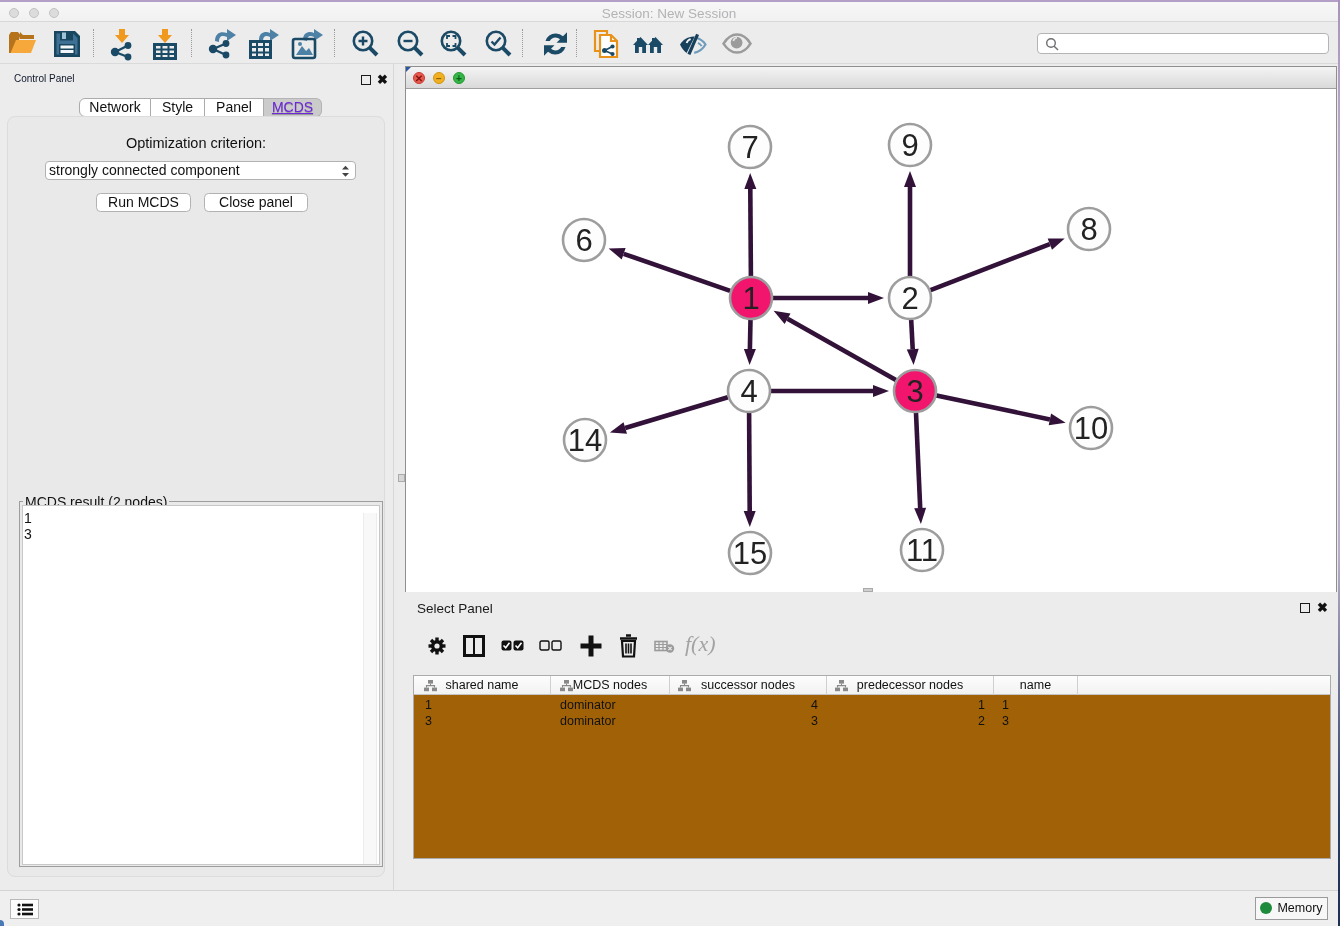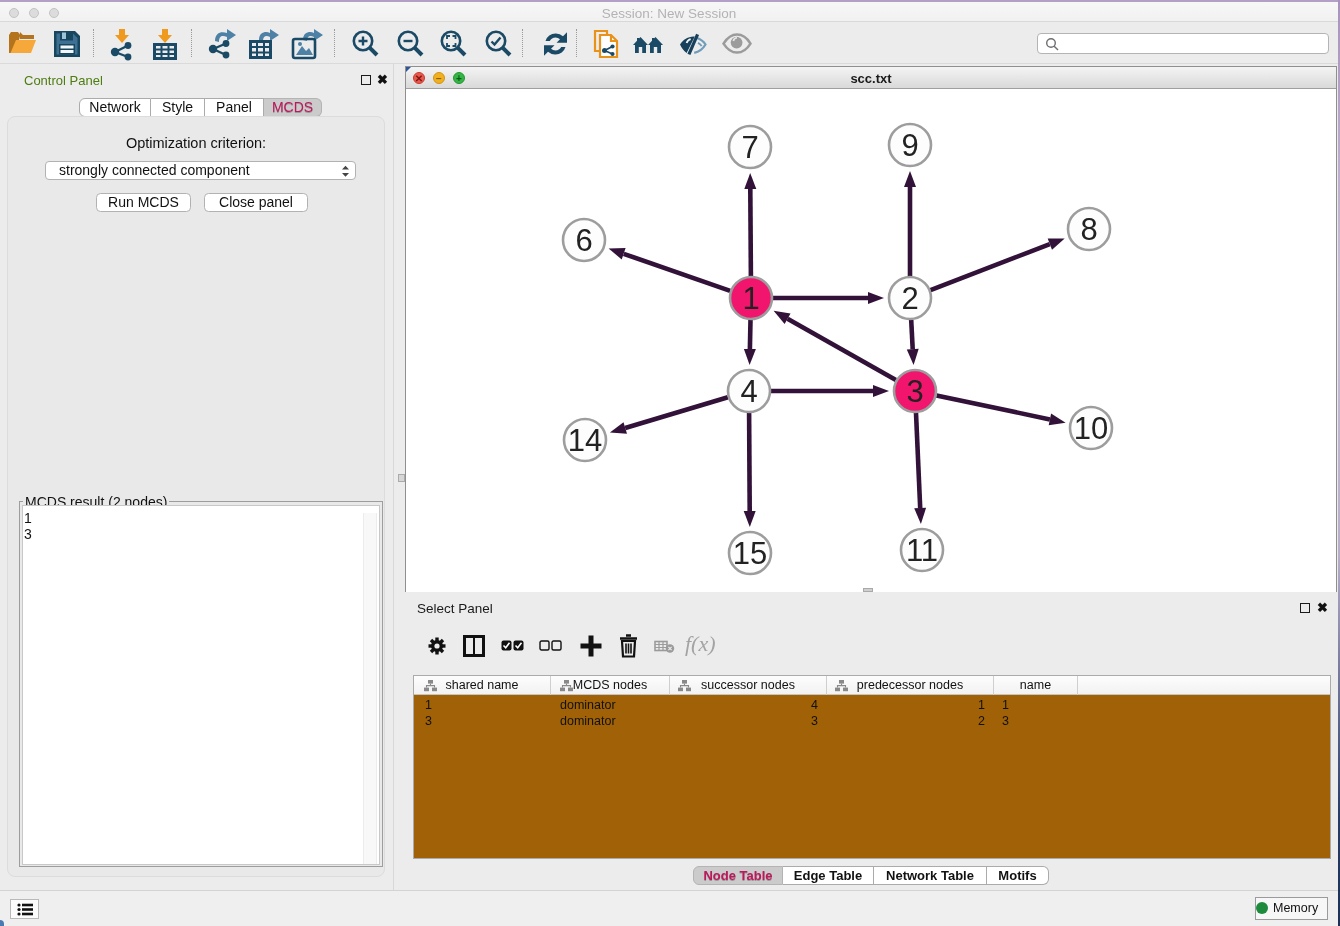--- a/index.html
+++ b/index.html
@@ -12,31 +12,31 @@
 #titlebar { left:0; top:2px; width:1338px; height:20px; background:linear-gradient(#f7f7f7,#f1f1f1); border-bottom:1px solid #d8d8d8; }
 .tl { position:absolute; top:6px; width:10px; height:10px; border-radius:50%; background:#dcdcdc; border:1px solid #c3c3c3; }
 #title { position:absolute; top:4px; left:0; width:100%; text-align:center; font-size:13.5px; color:#b3b3b5; }
 
 #toolbar { left:0; top:23px; width:1338px; height:41px; background:#ececec; border-bottom:1px solid #dadada; }
 .sep { position:absolute; top:6px; height:28px; width:1px; border-left:1px dotted #9a9a9a; }
 .tbi { position:absolute; top:4px; }
 #searchbox { position:absolute; left:1037px; top:10px; width:292px; height:21px; background:#fff; border:1px solid #b4b4b4; border-radius:4px; }
 
 #cpanel { left:0; top:64px; width:392px; height:827px; background:#ececec; }
-#cpTitle { position:absolute; left:24px; top:9px; font-size:13px; color:#4d7c0f; }
+#cpTitle { position:absolute; left:14px; top:9px; font-size:10px; color:#0f172a; }
 .winSquare { position:absolute; width:10px; height:10px; border:1.5px solid #1a1a1a; background:transparent; }
 .winX { position:absolute; font-size:13px; font-weight:bold; color:#111; }
 .tabbar { position:absolute; display:flex; font-size:14px; }
 .tab { border:1px solid #ababab; border-left:none; background:#fff; color:#111; text-align:center; line-height:17px; height:19px; }
 .tab.first { border-left:1px solid #ababab; border-radius:6px 0 0 6px; }
 .tab.last { border-radius:0 6px 6px 0; }
-.tab.sel { background:#cbcbcb; color:#be185d; text-shadow:0 1px 0 #9a9a9a; border-color:#b4b4b4; }
+.tab.sel { background:#cbcbcb; color:#6d28d9; text-shadow:0 1px 0 #9a9a9a; border-color:#b4b4b4;text-decoration:underline; }
 #cpBody { position:absolute; left:7px; top:52px; width:378px; height:761px; background:#e9e9e9; border:1px solid #dcdcdc; border-radius:8px; }
 #optLabel { position:absolute; left:0; top:18px; width:100%; text-align:center; font-size:14.5px; color:#111; }
-#combo { position:absolute; left:37px; top:44px; width:311px; height:19px; background:#fff; border:1px solid #b2b2b2; border-radius:4px; font-size:14px; line-height:17px; padding-left:13px; color:#111; }
+#combo { position:absolute; left:37px; top:44px; width:311px; height:19px; background:#fff; border:1px solid #b2b2b2; border-radius:4px; font-size:14px; line-height:17px; padding-left:3px; color:#111; }
 .btn { position:absolute; height:19px; background:#fff; border:1px solid #b2b2b2; border-radius:4.5px; font-size:14px; line-height:17px; text-align:center; color:#111; }
 #fieldset { position:absolute; left:11px; top:384px; width:364px; height:366px; border:1px solid #9d9d9d; }
 #fsLegend { position:absolute; left:3px; top:-8px; background:#e9e9e9; font-size:14px; color:#111; padding:0 2px; }
 #fsInner { position:absolute; left:2px; top:3px; width:358px; height:360px; background:#fff; border:1px solid #c8c8c8; font-size:14px; color:#111; padding:5px 0 0 1px; line-height:15.8px; }
 #fsScroll { position:absolute; right:2px; top:7px; width:14px; height:351px; background:#f8f8f8; border-left:1px solid #ececec; border-right:1px solid #ececec; }
 
 #netwin { left:405px; top:66px; width:932px; height:527px; background:#fff; border:1px solid #8f8f8f; }
 #nettitle { position:absolute; left:0; top:0; width:100%; height:22px; background:linear-gradient(#f4f4f4,#d9d9d9); border-bottom:1px solid #9f9f9f; }
 #netname { position:absolute; top:4px; left:0; width:100%; text-align:center; font-size:13px; font-weight:bold; color:#1a1a1a; }
 .mac { position:absolute; top:4.5px; width:12px; height:12px; border-radius:50%; font-size:10px; line-height:12px; text-align:center; font-weight:bold; }
@@ -47,21 +47,21 @@
 #twhite { position:absolute; left:8px; top:83px; width:918px; height:184px; background:#a16207; border:1px solid #ababab; }
 #thead { position:absolute; left:0; top:0; width:916px; height:19px; background:linear-gradient(#fdfdfd,#f2f2f2); border-bottom:1px solid #c4c4c4; font-size:12.5px; color:#111; }
 .thcell { position:absolute; top:0; height:19px; border-right:1px solid #cfcfcf; text-align:center; line-height:19px; }
 .thico { position:absolute; top:4px; }
 .trow { position:absolute; font-size:12.5px; color:#111; height:16px; line-height:16px; }
 .tcell { position:absolute; }
 
 
 #statusbar { left:0; top:890px; width:1338px; height:36px; background:#efefef; border-top:1px solid #d3d3d3; }
 #listbtn { position:absolute; left:10px; top:8px; width:29px; height:20px; background:#fcfcfc; border:1px solid #b9b9b9; text-align:center; }
-#membtn { position:absolute; left:1255px; top:6px; width:73px; height:23px; background:#f7f7f7; border:1px solid #9b9b9b; font-size:12.5px; color:#111; line-height:21px; text-align:left; }
+#membtn { position:absolute; left:1255px; top:6px; width:73px; height:23px; background:#f7f7f7; border:1px solid #9b9b9b; font-size:12.5px; color:#111; line-height:21px; text-align:center; }
 #memdot { display:inline-block; width:12px; height:12px; border-radius:50%; background:#1e8a3c; vertical-align:-2px; margin-right:5px; }
 #bluecorner { left:0px; top:920px; width:4px; height:6px; background:#4a7ab5; border-radius:0 4px 0 0; }
 </style></head>
 <body>
 <div class="abs" id="deskTop"></div>
 <div class="abs" id="titlebar">
   <div class="tl" style="left:9px;"></div>
   <div class="tl" style="left:29px;"></div>
   <div class="tl" style="left:49px;"></div>
   <div id="title">Session: New Session</div>
@@ -207,21 +207,20 @@
       <div id="fsInner">1<br>3<div id="fsScroll"></div></div>
     </div>
   </div>
 </div>
 <div class="abs" id="netwin">
   <div style="position:absolute; left:0; top:0; width:0; height:0; border-top:5px solid #2a55a0; border-right:5px solid transparent; z-index:3;"></div>
   <div id="nettitle">
     <div class="mac" style="left:7px; background:#e8594e; border:1px solid #c93a31; color:#7e120c;">✕</div>
     <div class="mac" style="left:27px; background:#f0b01f; border:1px solid #d29413; color:#8a5d05;">−</div>
     <div class="mac" style="left:47px; background:#35b547; border:1px solid #24962f; color:#0b5c13;">+</div>
-    <div id="netname">scc.txt</div>
   </div>
   <svg style="position:absolute; left:0; top:22px;" width="930" height="503" viewBox="0 0 930 503">
     <g stroke="#321239" stroke-width="4.6" fill="#321239">
       <line x1="344.9" y1="187.0" x2="344.3" y2="100.0"></line>
       <line x1="324.2" y1="201.8" x2="217.7" y2="164.8"></line>
       <line x1="367.0" y1="209.0" x2="462.0" y2="209.0"></line>
       <line x1="344.5" y1="231.0" x2="343.9" y2="260.0"></line>
       <line x1="504.0" y1="187.0" x2="504.0" y2="98.0"></line>
       <line x1="524.5" y1="201.1" x2="643.8" y2="155.1"></line>
       <line x1="505.2" y1="231.0" x2="506.7" y2="260.1"></line>
@@ -375,26 +374,20 @@
       <span class="tcell" style="left:588px;">1</span>
     </div>
     <div class="trow" style="left:0; top:37px; width:916px;">
       <span class="tcell" style="left:11px;">3</span>
       <span class="tcell" style="left:146px;">dominator</span>
       <span class="tcell" style="left:256px; width:148px; text-align:right;">3</span>
       <span class="tcell" style="left:413px; width:158px; text-align:right;">2</span>
       <span class="tcell" style="left:588px;">3</span>
     </div>
   </div>
-  <div class="tabbar" style="left:288px; top:274px; font-size:13px; font-weight:bold;">
-    <div class="tab first sel" style="width:90px; line-height:17px;">Node Table</div>
-    <div class="tab" style="width:91px;">Edge Table</div>
-    <div class="tab" style="width:113px;">Network Table</div>
-    <div class="tab last" style="width:62px;">Motifs</div>
-  </div>
 </div>
 <div class="abs" id="statusbar">
   <div id="listbtn">
     <svg style="margin-top:3px;" width="16" height="13" viewBox="0 0 16 13">
       <g fill="#111">
           <circle cx="2" cy="2" r="1.6"></circle>
           <circle cx="2" cy="6.5" r="1.6"></circle>
           <circle cx="2" cy="11" r="1.6"></circle>
       <rect x="5" y="0.7" width="11" height="2.6"></rect>
           <rect x="5" y="5.2" width="11" height="2.6"></rect>

